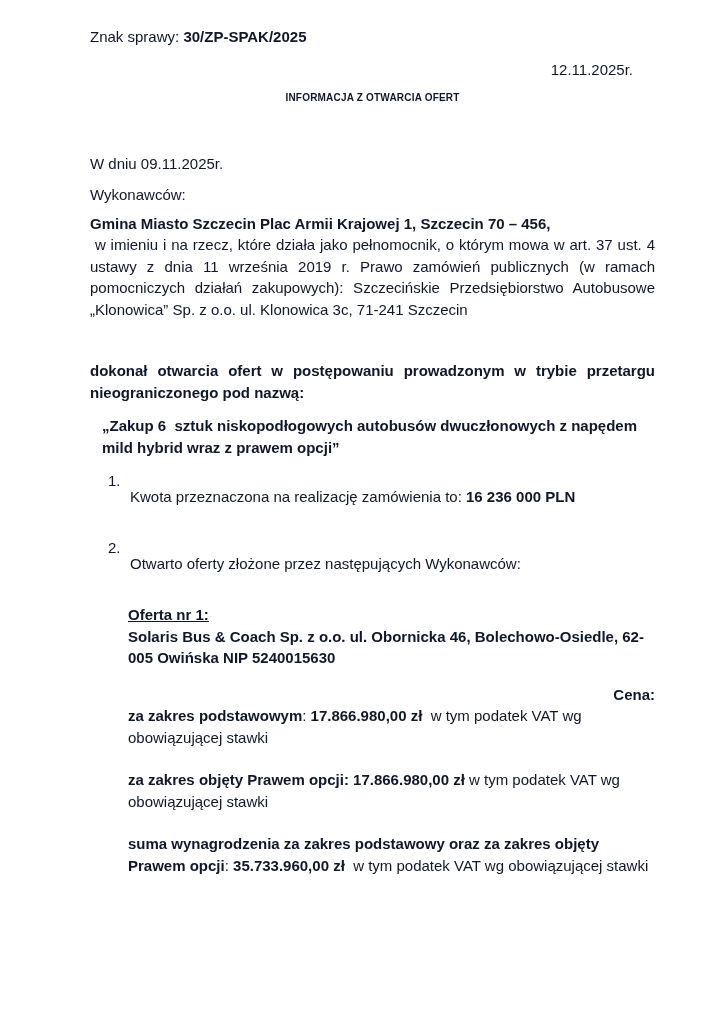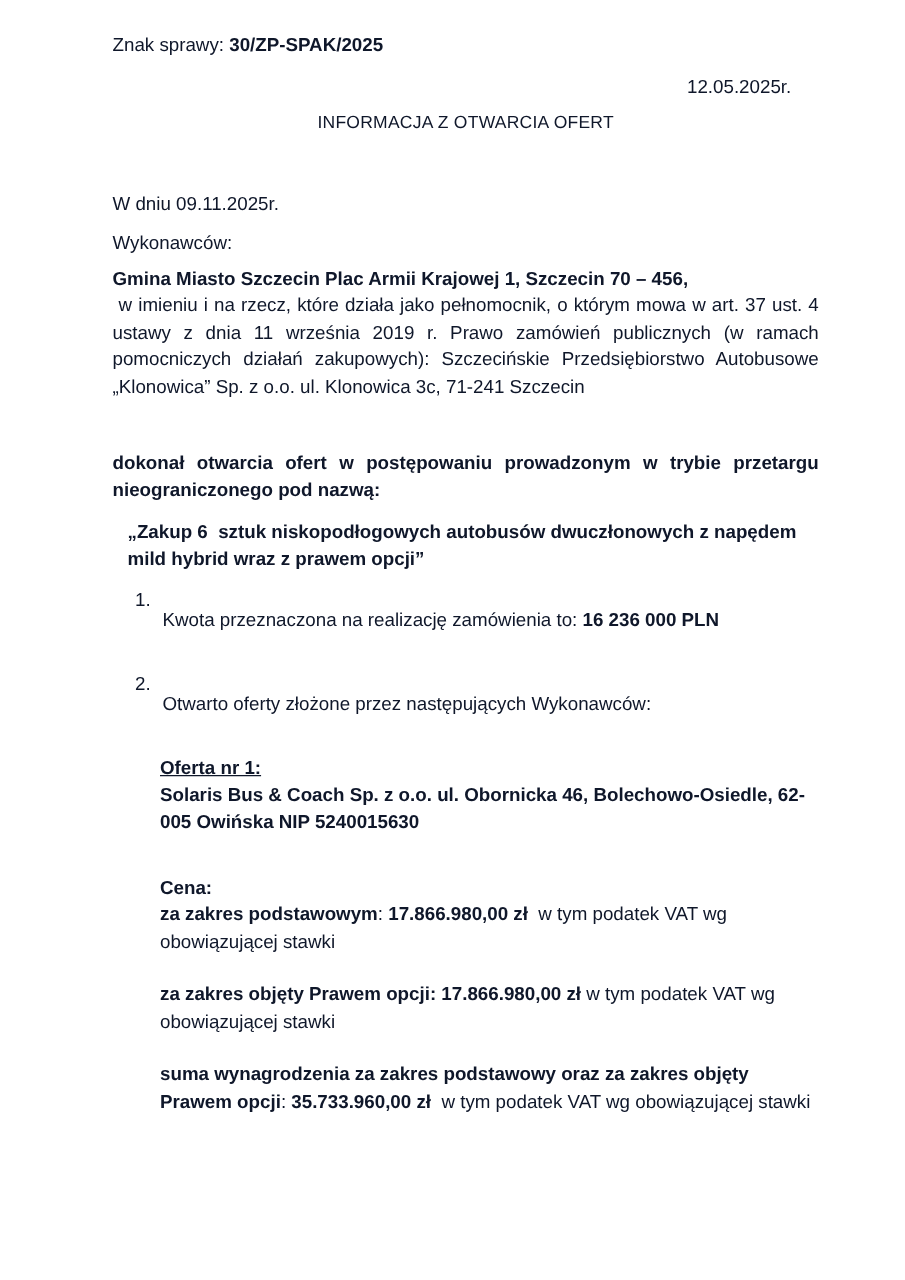--- a/index.html
+++ b/index.html
@@ -14,22 +14,22 @@
     font-family: "Liberation Sans", "DejaVu Sans", sans-serif;
     font-size: 15px;
     line-height: 21.5px;
     padding: 26px 69px 0 90px;
     overflow: hidden;
   }
   strong, b { font-weight: bold; }
   .case-line { margin: 0; }
   .date-line { text-align: right; padding-right: 22px; margin-top: 11px; }
   .doc-title {
-    font-size: 14px;
-    font-weight: normal;
+    font-size: 10px;
+    font-weight: bold;
     text-align: center;
     margin-top: 7px;
     letter-spacing: 0.2px;
   }
   .on-date { margin-top: 44px; }
   .buyer-label { margin-top: 10px; }
   .buyer-par { margin-top: 7px; text-align: justify; }
   .procedure-par { margin-top: 40px; text-align: justify; font-weight: bold; }
   .procurement-name {
     margin-top: 12px;
@@ -39,32 +39,32 @@
   }
   .lead { margin-top: 49px; }
   .num-list { margin-top: 12px; }
   .list-item { display: flex; margin-top: 8px; }
   .list-item + .list-item { margin-top: 29px; }
   .list-item .num { width: 22px; flex: 0 0 22px; margin-left: 18px; }
   .list-item .li-text { flex: 1; margin-top: 16px; }
   .offer-block { margin-left: 38px; margin-top: 30px; }
   .offer-heading { font-weight: bold; text-decoration: underline; }
   .contractor { font-weight: bold; }
-  .price-label { margin-top: 31px; font-weight: bold; }
+  .price-label { margin-top: 15px; font-weight: bold; text-align: right; }
   .price-line { margin-top: 0; }
   .price-line.gap { margin-top: 21px; }
 </style>
 </head>
 <body>
 
 <div class="page">
 
   <p class="case-line"><span>Znak sprawy: </span><strong>30/ZP-SPAK/2025</strong></p>
 
-  <p class="date-line">12.05.2025r.</p>
+  <p class="date-line">12.11.2025r.</p>
 
   <h1 class="doc-title">INFORMACJA Z OTWARCIA OFERT</h1>
 
   <p class="on-date">W dniu 09.11.2025r.</p>
 
   <p class="buyer-label">Wykonawców:</p>
 
   <p class="buyer-par"><strong>Gmina Miasto Szczecin Plac Armii Krajowej 1, Szczecin 70 – 456,</strong><br><span>&nbsp;w imieniu i na rzecz, które działa jako pełnomocnik, o którym mowa w art. 37 ust. 4 ustawy z dnia 11 września 2019 r. Prawo zamówień publicznych (w ramach pomocniczych działań zakupowych): Szczecińskie Przedsiębiorstwo Autobusowe „Klonowica” Sp. z o.o. ul. Klonowica 3c, 71-241 Szczecin</span></p>
 
   <p class="procedure-par">dokonał otwarcia ofert w postępowaniu prowadzonym w trybie przetargu nieograniczonego pod nazwą:</p>

